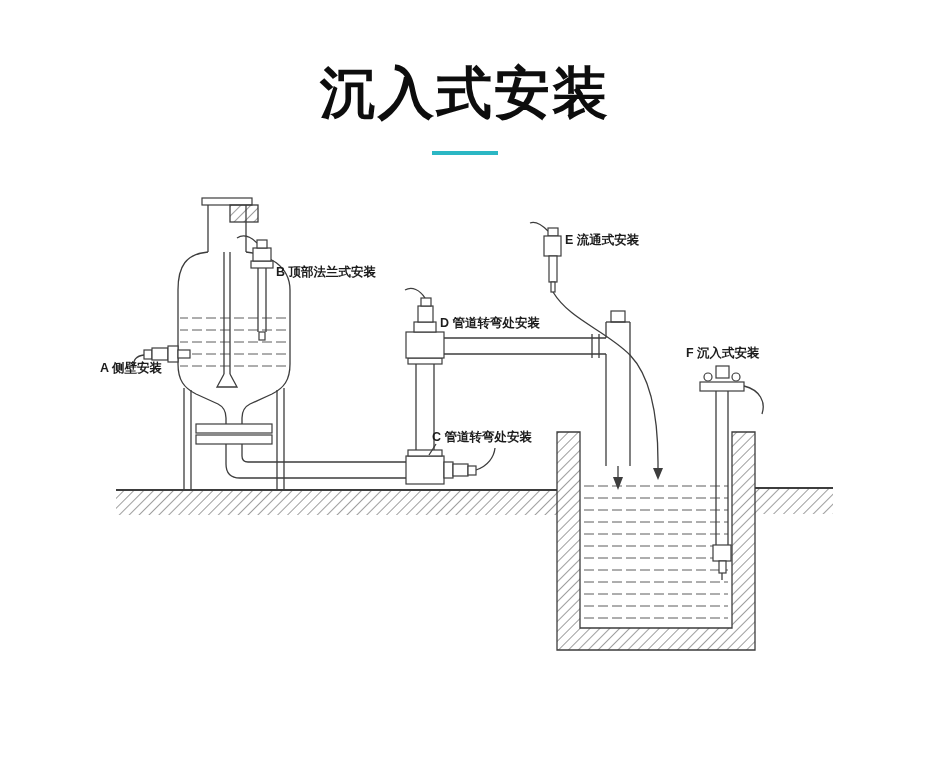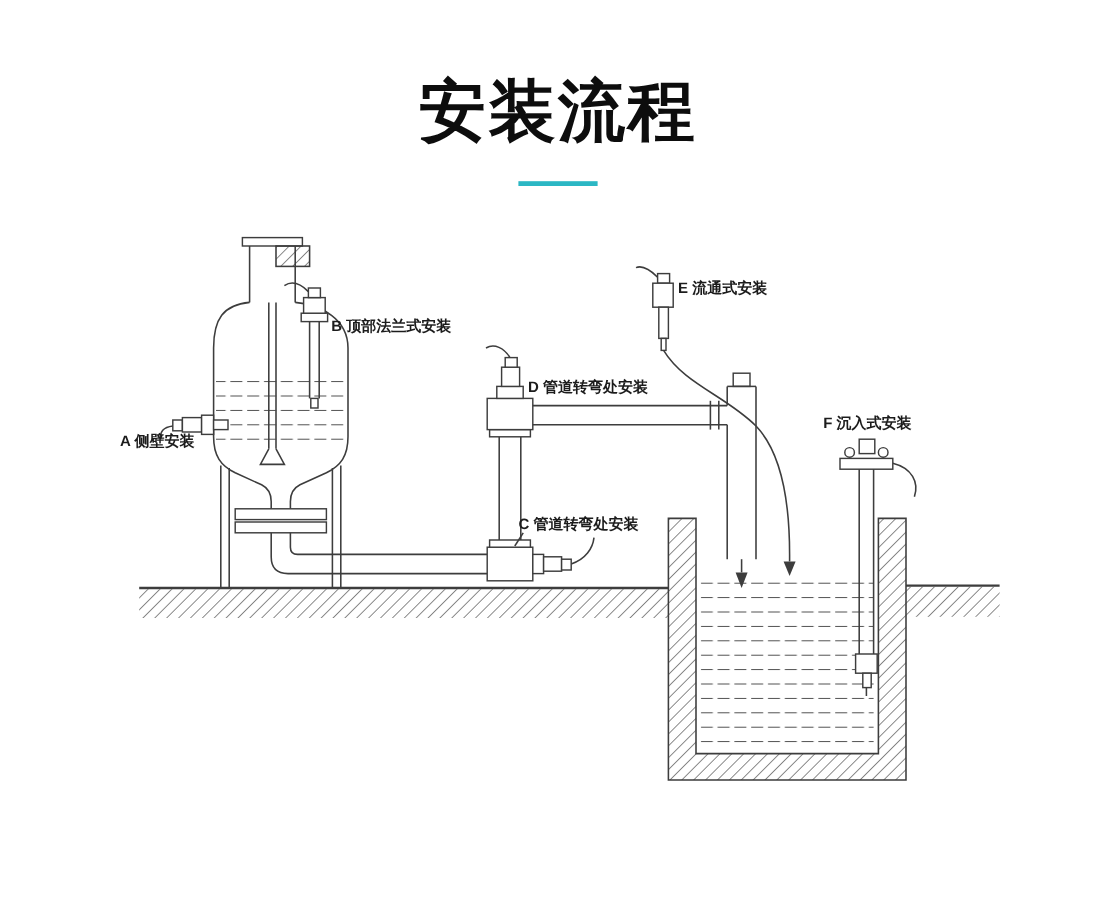--- a/index.html
+++ b/index.html
@@ -165,16 +165,16 @@
     <g>
       <text class="lbl" x="100" y="372">A 侧壁安装</text>
       <text class="lbl" x="276" y="276">B 顶部法兰式安装</text>
       <text class="lbl" x="432" y="441">C 管道转弯处安装</text>
       <text class="lbl" x="440" y="327">D 管道转弯处安装</text>
       <text class="lbl" x="565" y="244">E 流通式安装</text>
       <text class="lbl" x="686" y="357">F 沉入式安装</text>
     </g>
   </svg>
 
-  <h1 class="page-title">安装流程</h1>
+  <h1 class="page-title">沉入式安装</h1>
   <div class="title-divider"></div>
 
 </div>
 
 </body></html>

